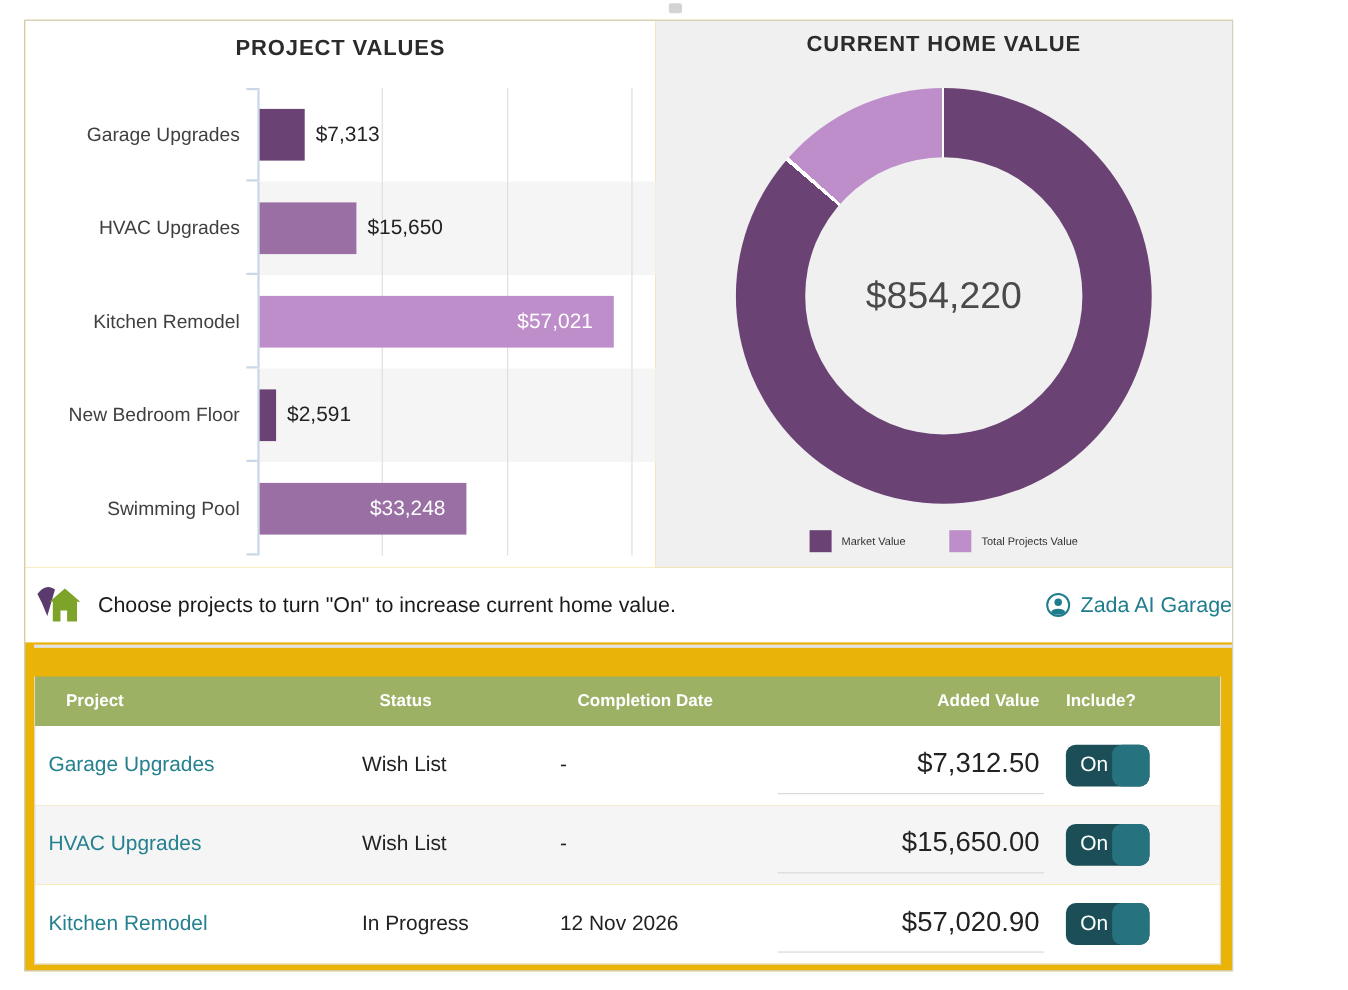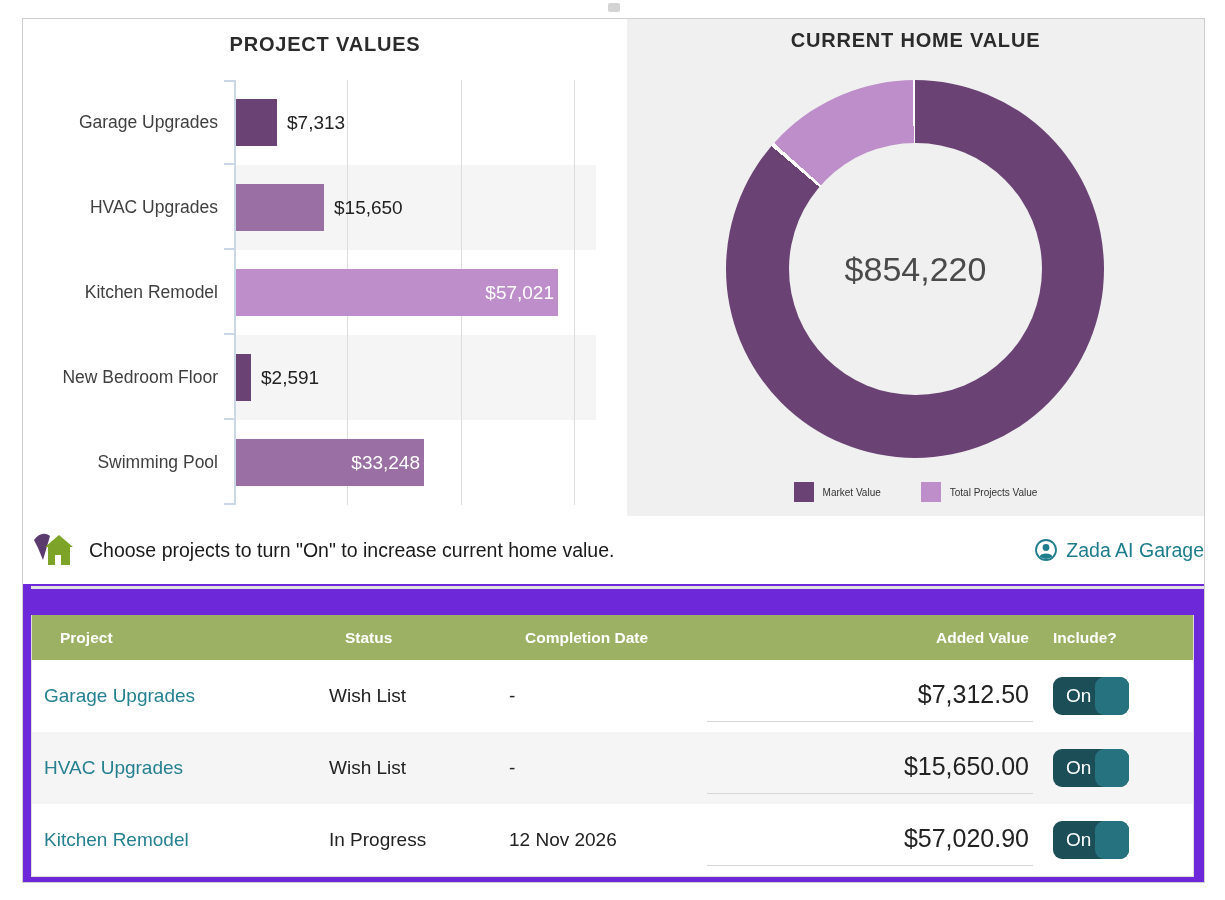--- a/index.html
+++ b/index.html
@@ -5,22 +5,22 @@
   * { box-sizing: border-box; margin: 0; padding: 0; }
   body {
     width: 1225px; height: 900px; background: #ffffff;
     font-family: "Liberation Sans", sans-serif; position: relative; overflow: hidden;
   }
   .drag-handle {
     position: absolute; left: 608px; top: 3px; width: 12px; height: 9px;
     background: #c9c9c9; border-radius: 2px; opacity: .8;
   }
   .widget {
-    position: absolute; left: 22px; top: 18px; width: 1183px; height: 865px;
-    border: 1px solid #cfcfcf; background: #6d28d9;
+    position: absolute; left: 22px; top: 18px; width: 1099px; height: 865px;
+    border: 1px solid #cfcfcf; background: #eab308;
   }
   
   .top-row { display: flex; height: 497px; }
   .bar-panel { width: 605px; background: #fff; padding-top: 14px; }
   .bar-panel h2, .donut-panel h2 {
     text-align: center; font-size: 20px; font-weight: 600; color: #2b2b2b;
     letter-spacing: .8px;
   }
   .bar-chart { margin-top: 24px; }
   .bar-row { display: flex; height: 85px; }
@@ -38,21 +38,21 @@
   .tick { position: absolute; left: -10px; width: 10px; height: 2px; background: #c9d7e6; }
   .t-top { top: 0; } .t-bot { bottom: 0; }
   .bar {
     position: relative; margin-top: 19px; margin-left: 2px; height: 47px;
     display: flex; align-items: center; z-index: 2;
   }
   .bar .bar-value {
     position: absolute; left: 100%; margin-left: 10px; font-size: 19px; color: #222;
     white-space: nowrap;
   }
-  .bar.inside .bar-value { left: auto; right: 4px; margin-left: 0; color: #fff; }
+  .bar.inside .bar-value { left: auto; right: 19px; margin-left: 0; color: #fff; }
   
   .donut-panel { width: 578px; background: #f0f0f0; padding-top: 10px; position: relative; }
   .donut-wrap { position: relative; width: 378px; height: 378px; margin: 28px auto 0; }
   .donut-ring { width: 100%; height: 100%; border-radius: 50%; }
   .donut-hole {
     position: absolute; inset: 16.6%; border-radius: 50%; background: #f0f0f0;
     display: flex; align-items: center; justify-content: center;
   }
   .donut-center-value { font-size: 34px; color: #4a4a4a; text-align: right; }
   .legend { display: flex; justify-content: center; gap: 40px; margin-top: 24px; }

